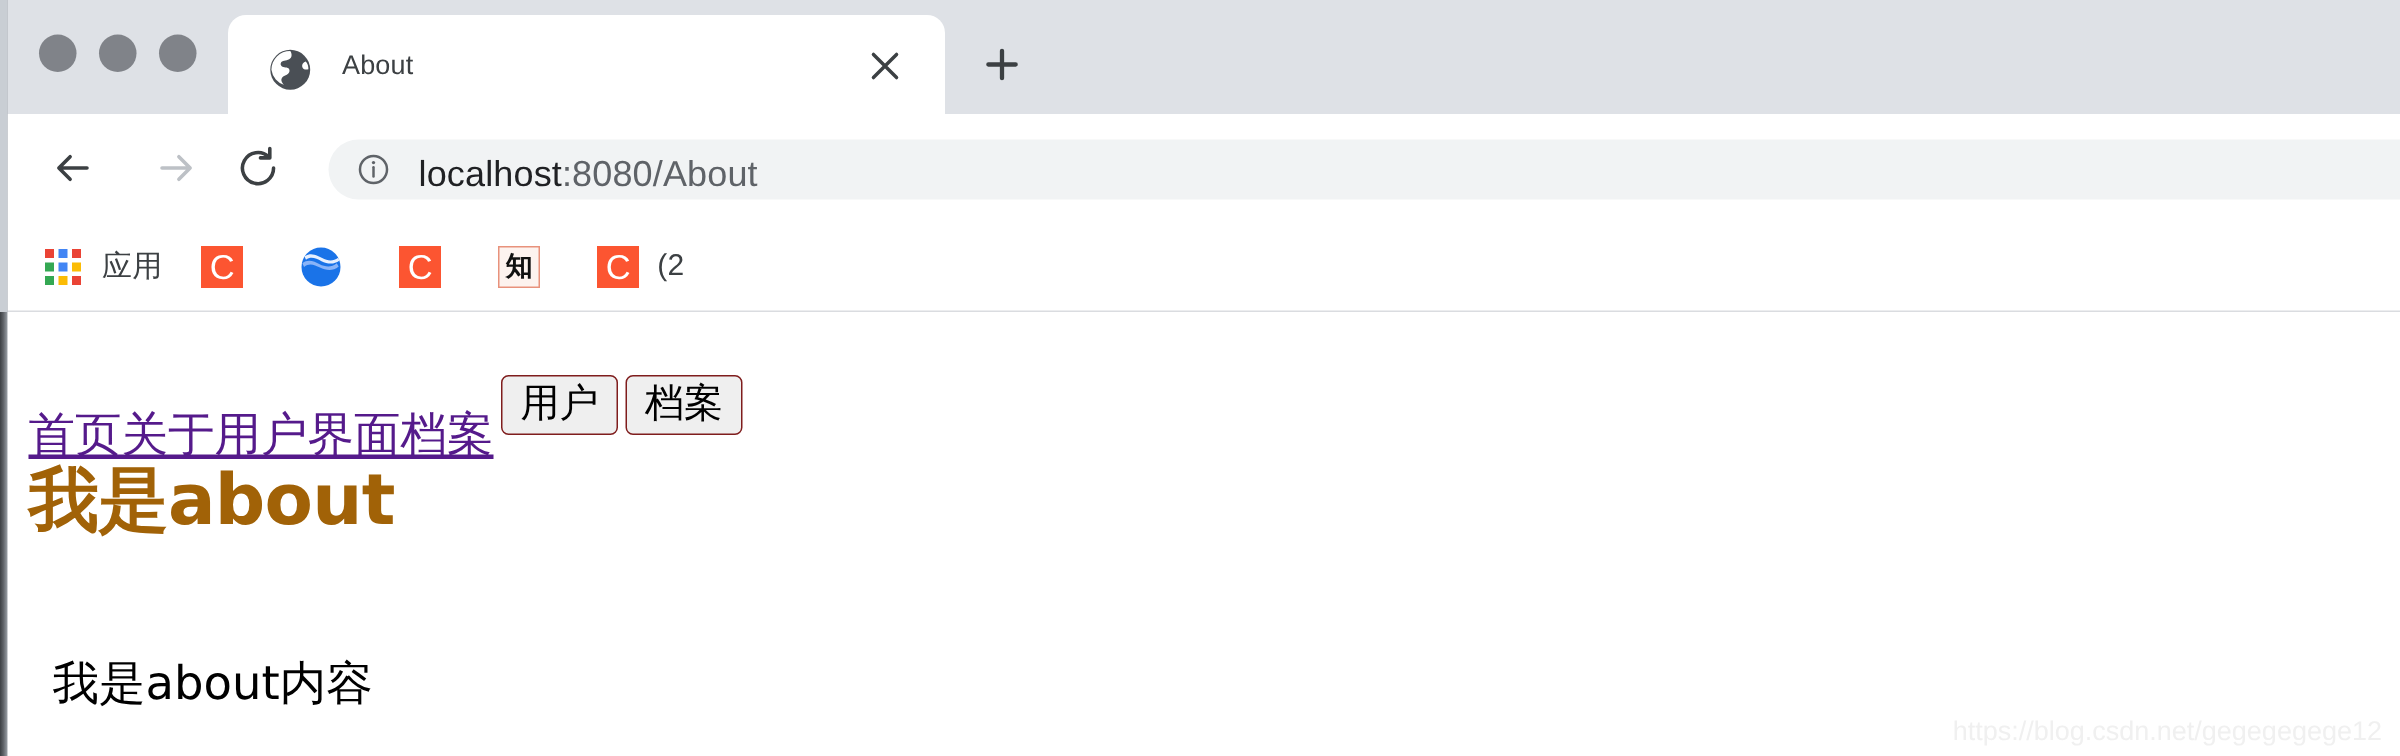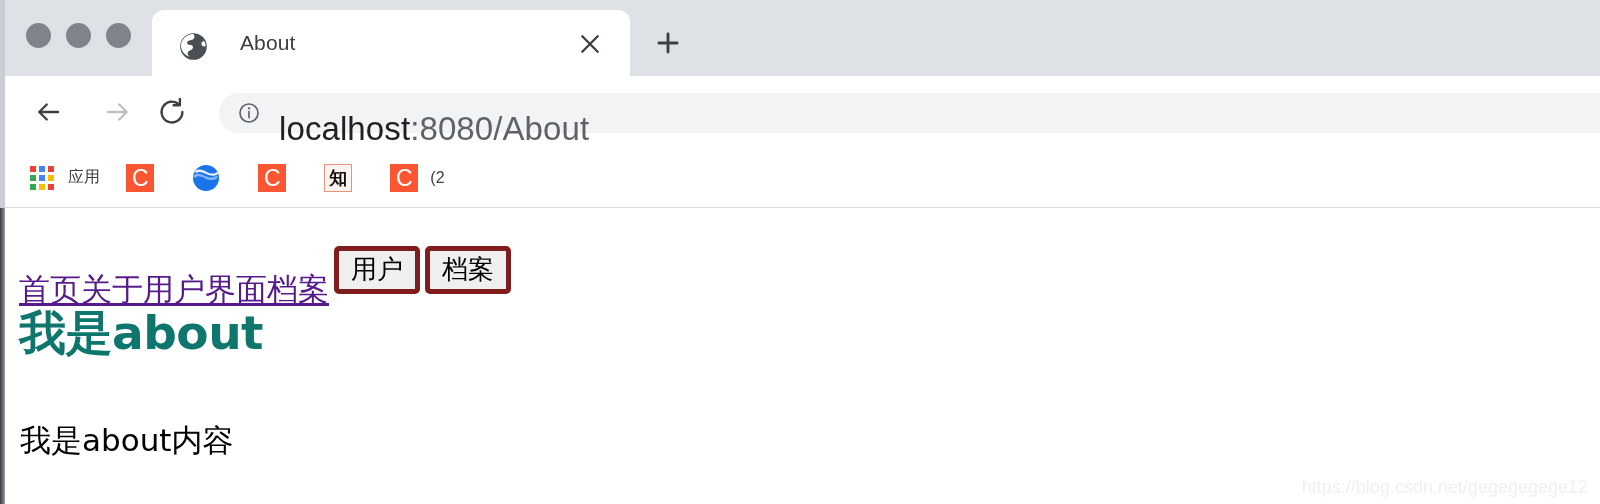--- a/index.html
+++ b/index.html
@@ -78,25 +78,25 @@
   }
   .tab-favicon {
     position: absolute;
     left: 27px;
     top: 22px;
     width: 29px;
     height: 29px;
   }
   .tab-title {
     position: absolute;
-    left: 88px;
+    left: 76px;
     top: 0;
     height: 66px;
     line-height: 66px;
-    font-size: 21px;
+    font-size: 18px;
     color: #3c4043;
     letter-spacing: 0.1px;
     white-space: nowrap;
   }
   .tab-close {
     position: absolute;
     right: 24px;
     top: 18px;
     width: 32px;
     height: 32px;
@@ -151,24 +151,24 @@
   .omni-info {
     position: absolute;
     left: 19px;
     top: 9px;
     width: 22px;
     height: 22px;
   }
   .omni-url {
     position: absolute;
     left: 60px;
-    top: 16px;
+    top: 4px;
     height: 40px;
     line-height: 40px;
-    font-size: 33px;
+    font-size: 24px;
     color: #5f6368;
     white-space: nowrap;
     letter-spacing: 0.1px;
   }
   .omni-url .host { color: #202124; }
 
   
   .bookmarks-bar {
     position: absolute;
     left: 0; top: 148px;
@@ -195,21 +195,21 @@
   .bm-icon {
     width: 28px;
     height: 28px;
     flex: 0 0 auto;
     display: flex;
     align-items: center;
     justify-content: center;
     margin-right: 12px;
   }
   .bm-label {
-    font-size: 16px;
+    font-size: 20px;
     color: #3c4043;
     white-space: nowrap;
     letter-spacing: 0.1px;
     text-align: center;
   }
   
   .apps-grid {
     display: grid;
     grid-template-columns: repeat(3, 6px);
     grid-template-rows: repeat(3, 6px);
@@ -262,43 +262,43 @@
     text-decoration: underline;
     text-underline-offset: 3px;
     white-space: nowrap;
     font-family: "DejaVu Sans", sans-serif;
     margin-top: 40px;
   }
   .page-btn {
     font-size: 26px;
     font-family: "DejaVu Sans", sans-serif;
     background: #efefef;
-    border: 5px solid #7f1d1d;
+    border: 1px solid #7f1d1d;
     border-radius: 5px;
     padding: 4px 12px 6px 12px;
     color: #000;
     margin-left: 5px;
     line-height: 1.1;
   }
   .page-h1 {
     position: absolute;
     left: 14px;
     top: 93px;
     margin: 0;
     font-size: 47px;
     font-weight: bold;
-    color: #0f766e;
+    color: #a16207;
     font-family: "DejaVu Sans", sans-serif;
     letter-spacing: -0.5px;
   }
   .page-p {
     position: absolute;
     left: 14px;
     top: 210px;
-    margin: 1px;
+    margin: 16px;
     font-size: 31px;
     color: #000000;
     font-family: "DejaVu Sans", sans-serif;
   }
   .watermark {
     position: absolute;
     right: 12px;
     bottom: 6px;
     font-size: 18px;
     color: #f0f0f0;

